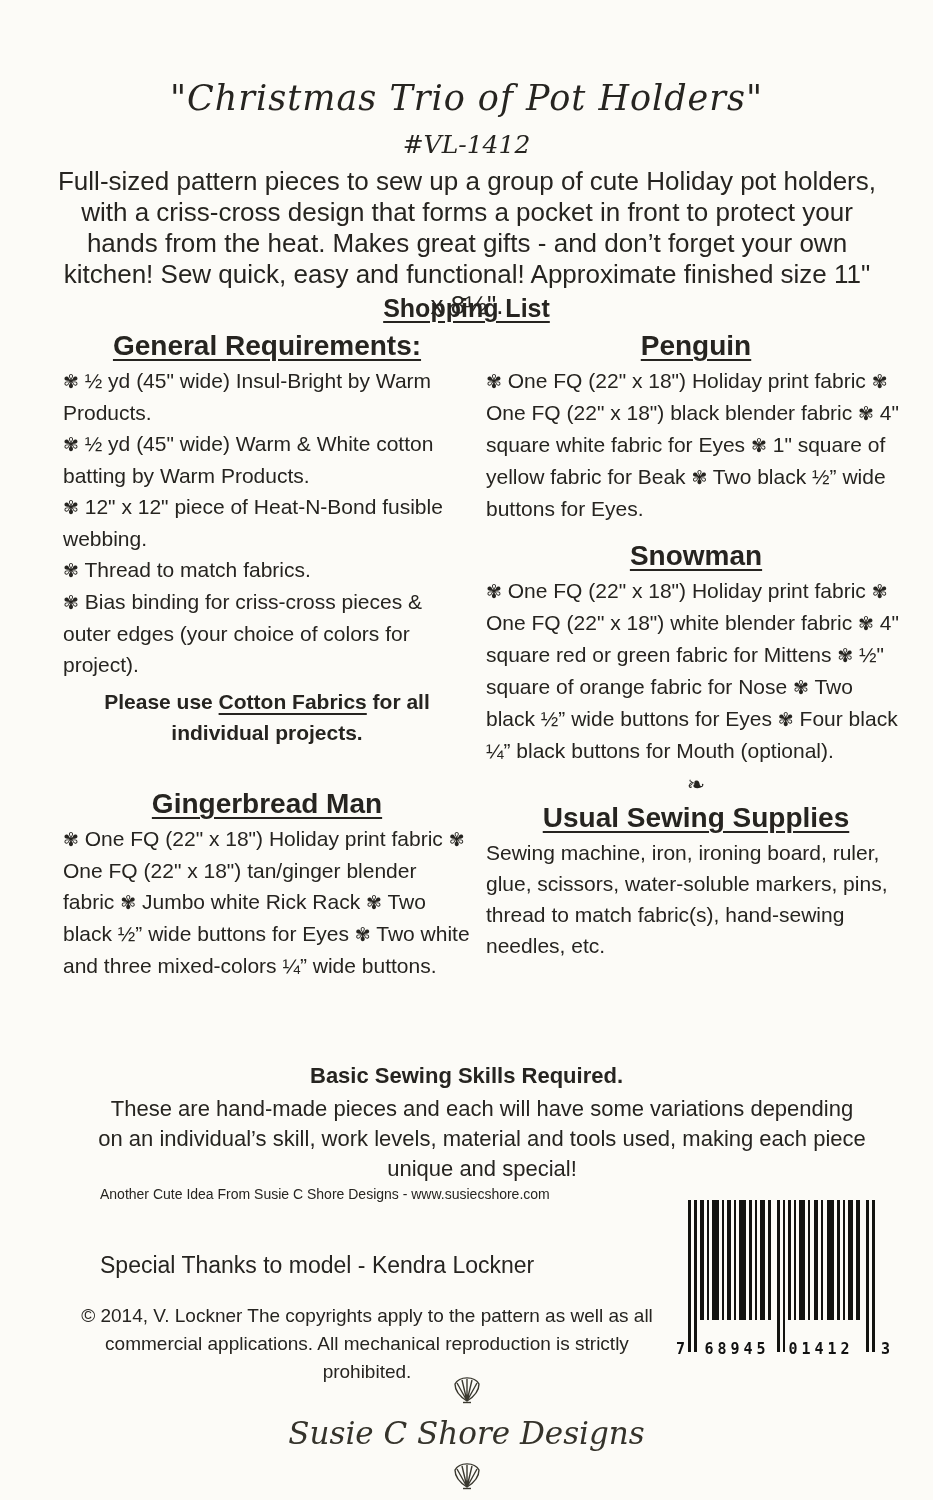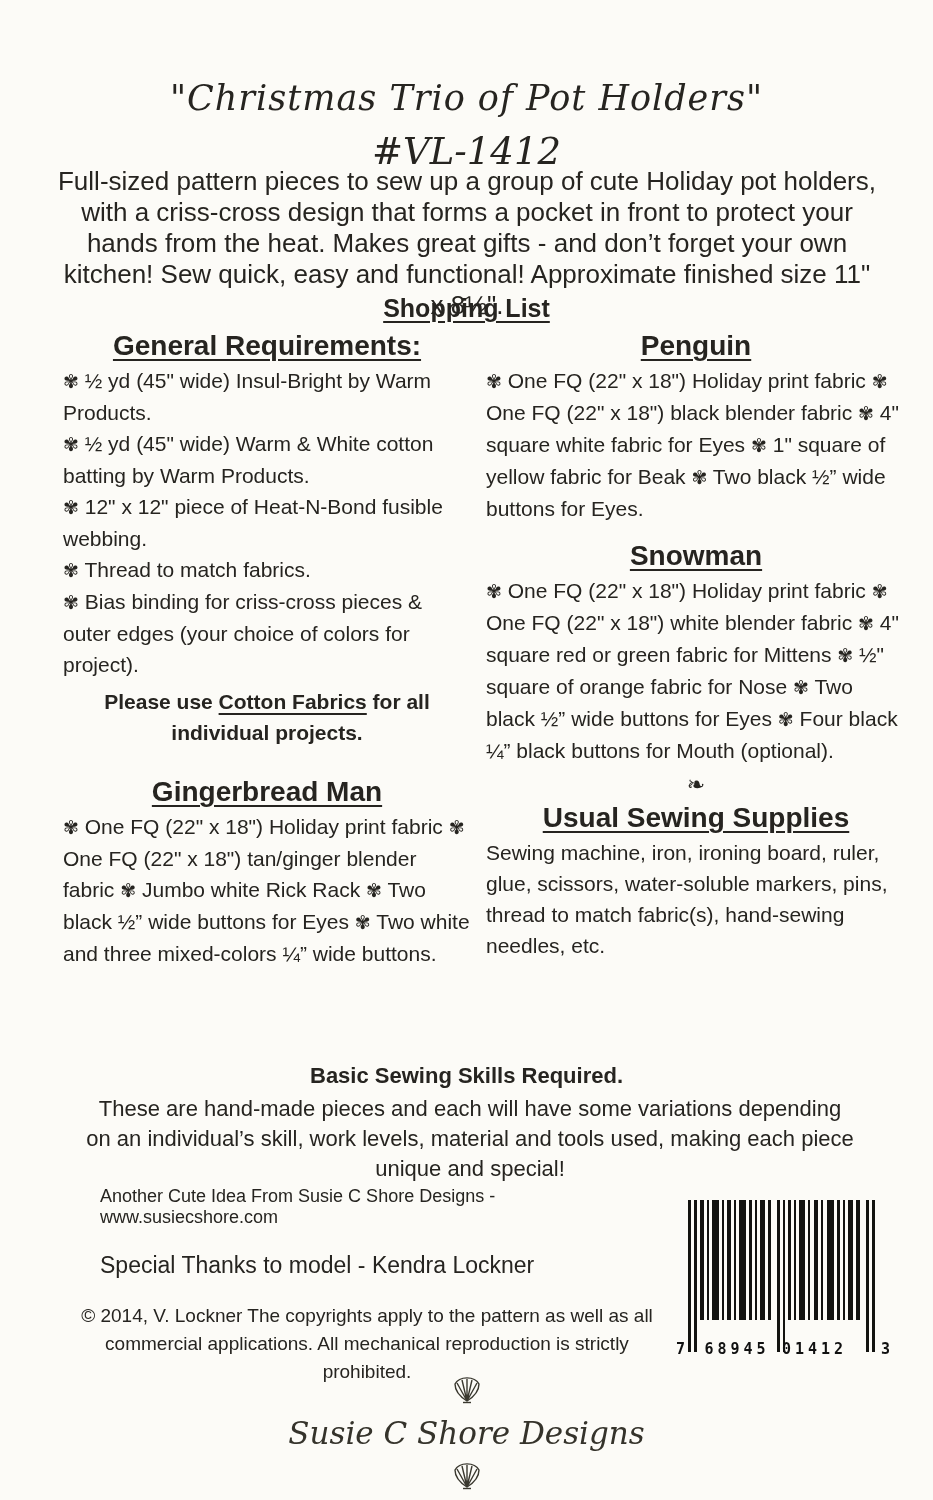--- a/index.html
+++ b/index.html
@@ -9,50 +9,50 @@
     font-family:"Liberation Sans",sans-serif;
     overflow:hidden;
   }
   .abs{position:absolute;}
   .center{text-align:center;}
   .script{font-family:"DejaVu Serif",serif;font-style:italic;}
   .u{text-decoration:underline;text-decoration-thickness:2px;text-underline-offset:4px;}
   .bold{font-weight:bold;}
 
   #title{top:78px;left:0;width:933px;font-size:35px;letter-spacing:1px;}
-  #pattern-number{top:130px;left:0;width:933px;font-size:37px;}
+  #pattern-number{top:130px;left:0;width:933px;font-size:25px;}
   #description{top:166px;left:57px;width:820px;font-size:26px;line-height:31px;}
 
   #shopping-heading{top:294px;left:0;width:933px;font-size:25px;}
 
   .col{position:absolute;top:330px;font-size:21px;line-height:31px;}
   #col-left{left:63px;width:408px;}
   #col-right{left:486px;width:420px;}
 
   .sec-head{font-size:28px;font-weight:bold;text-align:center;margin:0 0 3px 0;line-height:32px;}
   .item{margin:0;}
   .para{margin:0;}
   .bullet{font-size:19px;}
   .note{font-weight:bold;text-align:center;margin:6px 0 0 0;}
-  .gap-head{margin-top:28px;text-align:center;}
+  .gap-head{margin-top:40px;text-align:center;}
   .snow-head{margin-top:16px;}
   #ornament{text-align:center;font-size:22px;line-height:30px;margin:4px 0 2px 0;}
 
   #skills-heading{top:1063px;left:0;width:933px;font-size:22px;font-weight:bold;}
-  #skills-text{top:1094px;left:85px;width:770px;font-size:22px;line-height:30px;text-align:center;}
-  #attribution{top:1186px;left:100px;width:570px;font-size:18px;}
+  #skills-text{top:1094px;left:97px;width:770px;font-size:22px;line-height:30px;text-align:center;}
+  #attribution{top:1186px;left:100px;width:570px;font-size:14px;}
   #thanks{top:1252px;left:100px;width:480px;font-size:23px;text-align:left;}
   #copyright{top:1302px;left:62px;width:610px;font-size:19px;line-height:28px;text-align:center;}
 
   #barcode{top:1200px;left:678px;width:208px;height:160px;}
   #barcode svg{position:absolute;top:0;left:0;}
   .bc-digit{position:absolute;bottom:2px;font-family:"DejaVu Sans Mono",monospace;font-size:15px;font-weight:bold;color:#111;}
   #bc-left{left:-2px;}
   #bc-g1{left:22px;width:74px;text-align:center;letter-spacing:4px;}
-  #bc-g2{left:104px;width:78px;letter-spacing:4px;}
+  #bc-g2{left:104px;width:78px;text-align:center;letter-spacing:4px;}
   #bc-right{right:-4px;}
 
   #brand-footer{top:1375px;left:0;width:933px;display:flex;justify-content:center;align-items:center;gap:10px;flex-direction:column;}
   #brand-footer .script{font-size:31px;color:#35332b;}
   .shell{width:30px;height:30px;flex:0 0 auto;}
 </style>
 </head>
 <body>
 
 <div class="abs center script" id="title">"Christmas Trio of Pot Holders"</div>

